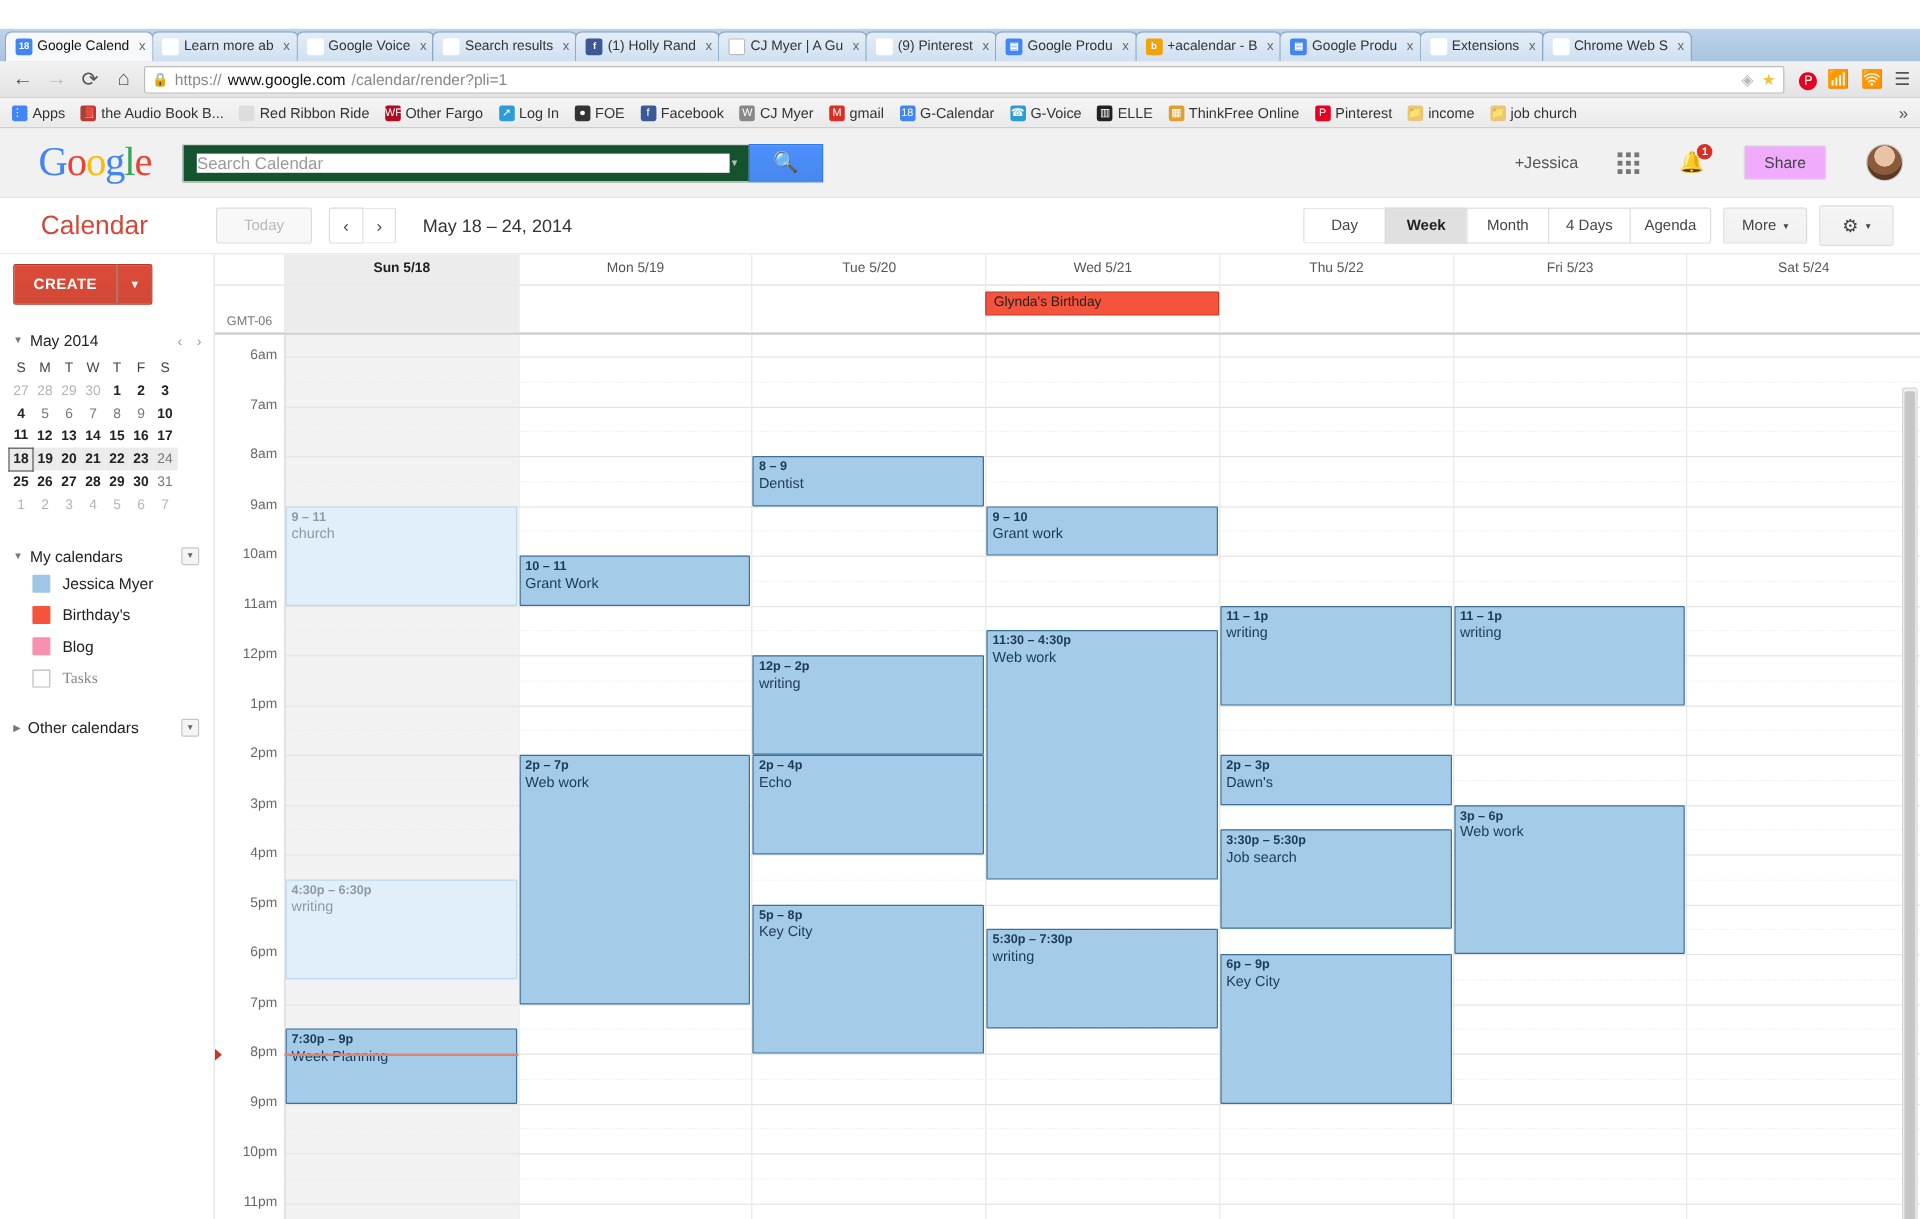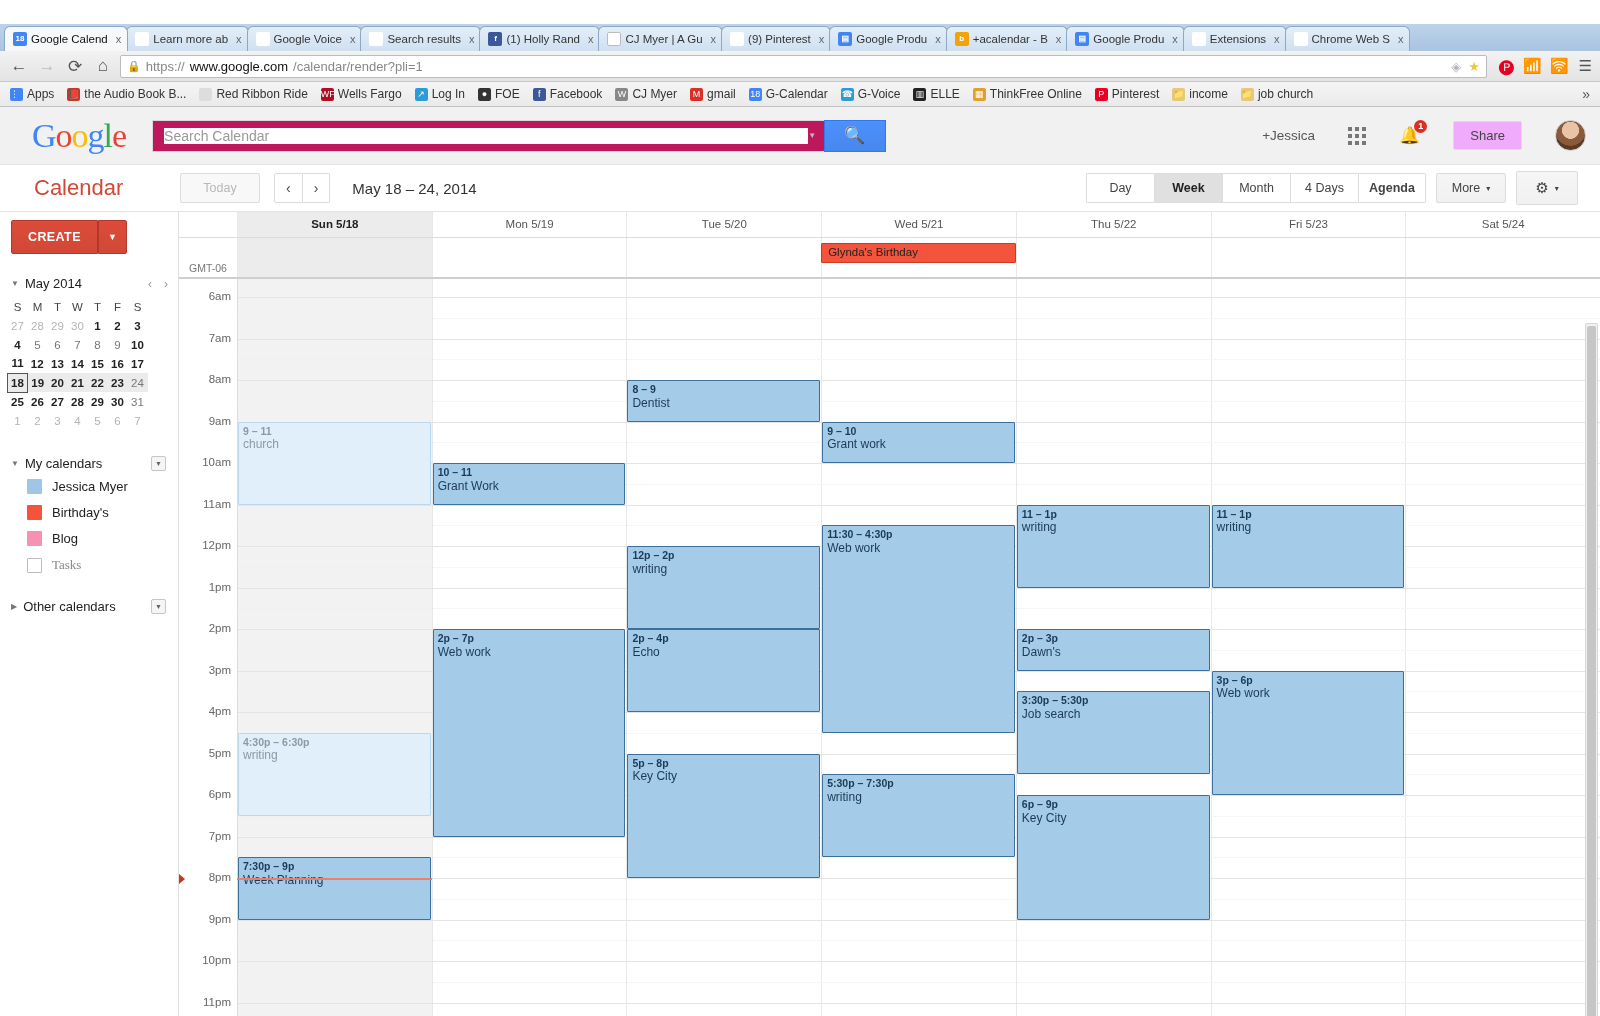--- a/index.html
+++ b/index.html
@@ -109,21 +109,21 @@
   .glogo { font-family: "Liberation Serif", serif; font-size: 34px; letter-spacing: -1px; margin-right: 26px; margin-left: 18px;}
   .glogo span:nth-child(1){color:#4285F4}
   .glogo span:nth-child(2){color:#EA4335}
   .glogo span:nth-child(3){color:#FBBC05}
   .glogo span:nth-child(4){color:#4285F4}
   .glogo span:nth-child(5){color:#34A853}
   .glogo span:nth-child(6){color:#EA4335}
 
   .searchwrap { display:flex; height:32px; }
   .searchbox {
-    width: 672px; border:1px solid #d9d9d9; background:#be185d;
+    width: 472px; border:1px solid #d9d9d9; background:#14532d;
     display:flex; align-items:center; padding: 0 8px 0 11px;
     font-size: 14px; color:#888;
     border-right: none;
   }
   .searchbox input {
     border:none; outline:none; flex:1; font-size:14px;
     font-family:"Liberation Sans", sans-serif; color:#333;
   }
   .searchbox input::placeholder { color:#999; }
   .caret-dd { color:#bbb; font-size:8px; }
@@ -169,21 +169,21 @@
   .btn.sel { background:#e0e0e0; font-weight:bold; color:#222; }
   .arrowgroup { display:flex; margin-left:14px; }
   .arrowgroup .btn { border-radius:0; padding:6px 11px; font-size:14px; background:#fff;}
   .arrowgroup .btn:first-child{ border-radius:2px 0 0 2px; }
   .arrowgroup .btn:last-child{ border-radius:0 2px 2px 0; border-left:none; }
   .daterange { font-size:15px; color:#333; margin-left:22px; }
   .tbr-right { margin-left:auto; display:flex; align-items:center; gap:10px; padding-right:22px; }
   .viewgroup { display:flex; }
   .viewgroup .btn { border-radius:0; border-right:none; padding:7px 0; width:68px;}
   .viewgroup .btn:first-child { border-radius:2px 0 0 2px; }
-  .viewgroup .btn:last-child { border-radius:0 2px 2px 0; border-right:1px solid #dcdcdc;font-weight:bold; }
+  .viewgroup .btn:last-child { border-radius:0 2px 2px 0; border-right:1px solid #dcdcdc; }
 
   
   .cal-body { display:flex; height: 821px; }
 
   .sidebar { width:178px; flex:0 0 178px; padding: 8px 0 0 11px; background:#fff; }
   .createwrap { display:flex; margin-bottom: 22px; }
   .create-btn {
     background: linear-gradient(#dd4b39,#d14836); color:#fff; font-weight:bold;
     font-size:12.5px; letter-spacing:.4px; padding:9px 16px; border:1px solid #b0392b;
     border-radius:2px 0 0 2px;
@@ -375,21 +375,21 @@
       <div class="bm">
         <span class="bicon" style="background:#c0392b">📕</span>
         <span>the Audio Book B...</span>
       </div>
       <div class="bm">
         <span class="bicon" style="background:#dddddd"></span>
         <span>Red Ribbon Ride</span>
       </div>
       <div class="bm">
         <span class="bicon" style="background:#b00d23">WF</span>
-        <span>Wells Fargo</span>
+        <span>Other Fargo</span>
       </div>
       <div class="bm">
         <span class="bicon" style="background:#2c9cd6">↗</span>
         <span>Log In</span>
       </div>
       <div class="bm">
         <span class="bicon" style="background:#333333">●</span>
         <span>FOE</span>
       </div>
       <div class="bm">

